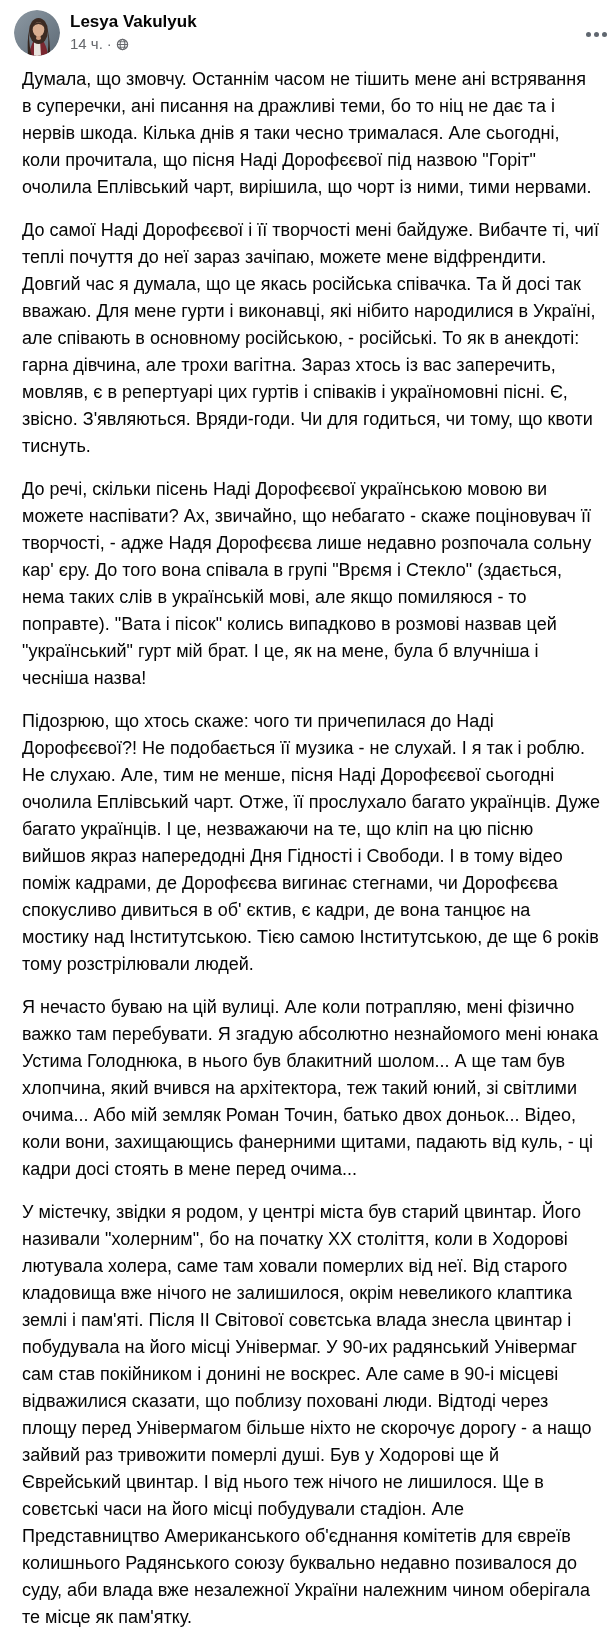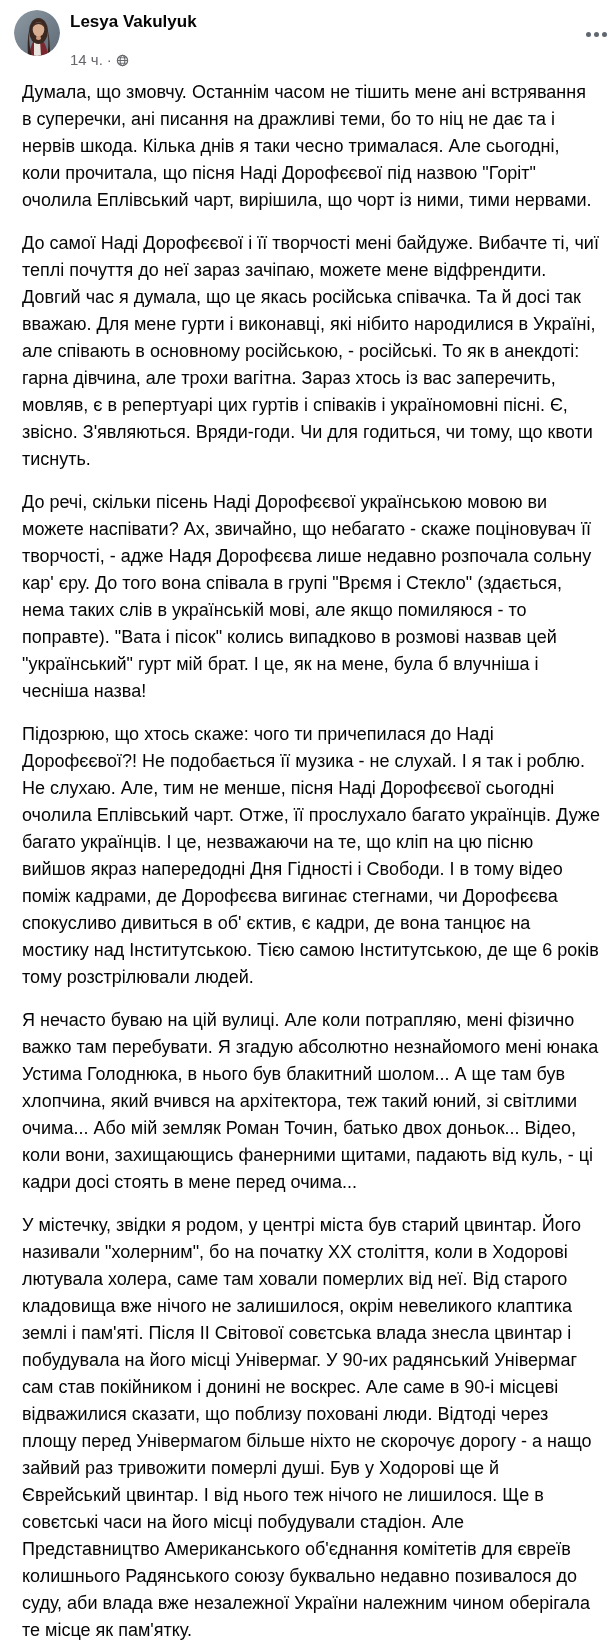--- a/index.html
+++ b/index.html
@@ -21,21 +21,21 @@
     box-shadow:inset 0 0 0 1px rgba(0,0,0,.08);
   }
   .avatar svg{display:block;width:46px;height:46px;}
   .author-block{margin-left:10px;flex:1 1 auto;padding-top:2px;}
   .author-name{
     font-size:17px;font-weight:700;color:#050505;
     line-height:20px;cursor:pointer;display:inline-block;
   }
   .meta-row{
     display:flex;align-items:center;gap:4px;
-    margin-top:19px;font-size:15px;color:#65676b;line-height:18px;
+    margin-top:3px;font-size:15px;color:#65676b;line-height:18px;
   }
   .meta-link{cursor:pointer;}
   .globe{display:inline-block;line-height:0;}
   .more-button{
     display:flex;align-items:center;justify-content:center;
     gap:3px;width:36px;height:36px;border-radius:50%;
     margin-top:6px;cursor:pointer;border:none;background:transparent;
   }
   .more-button span{
     width:5px;height:5px;border-radius:50%;background:#606770;display:block;

